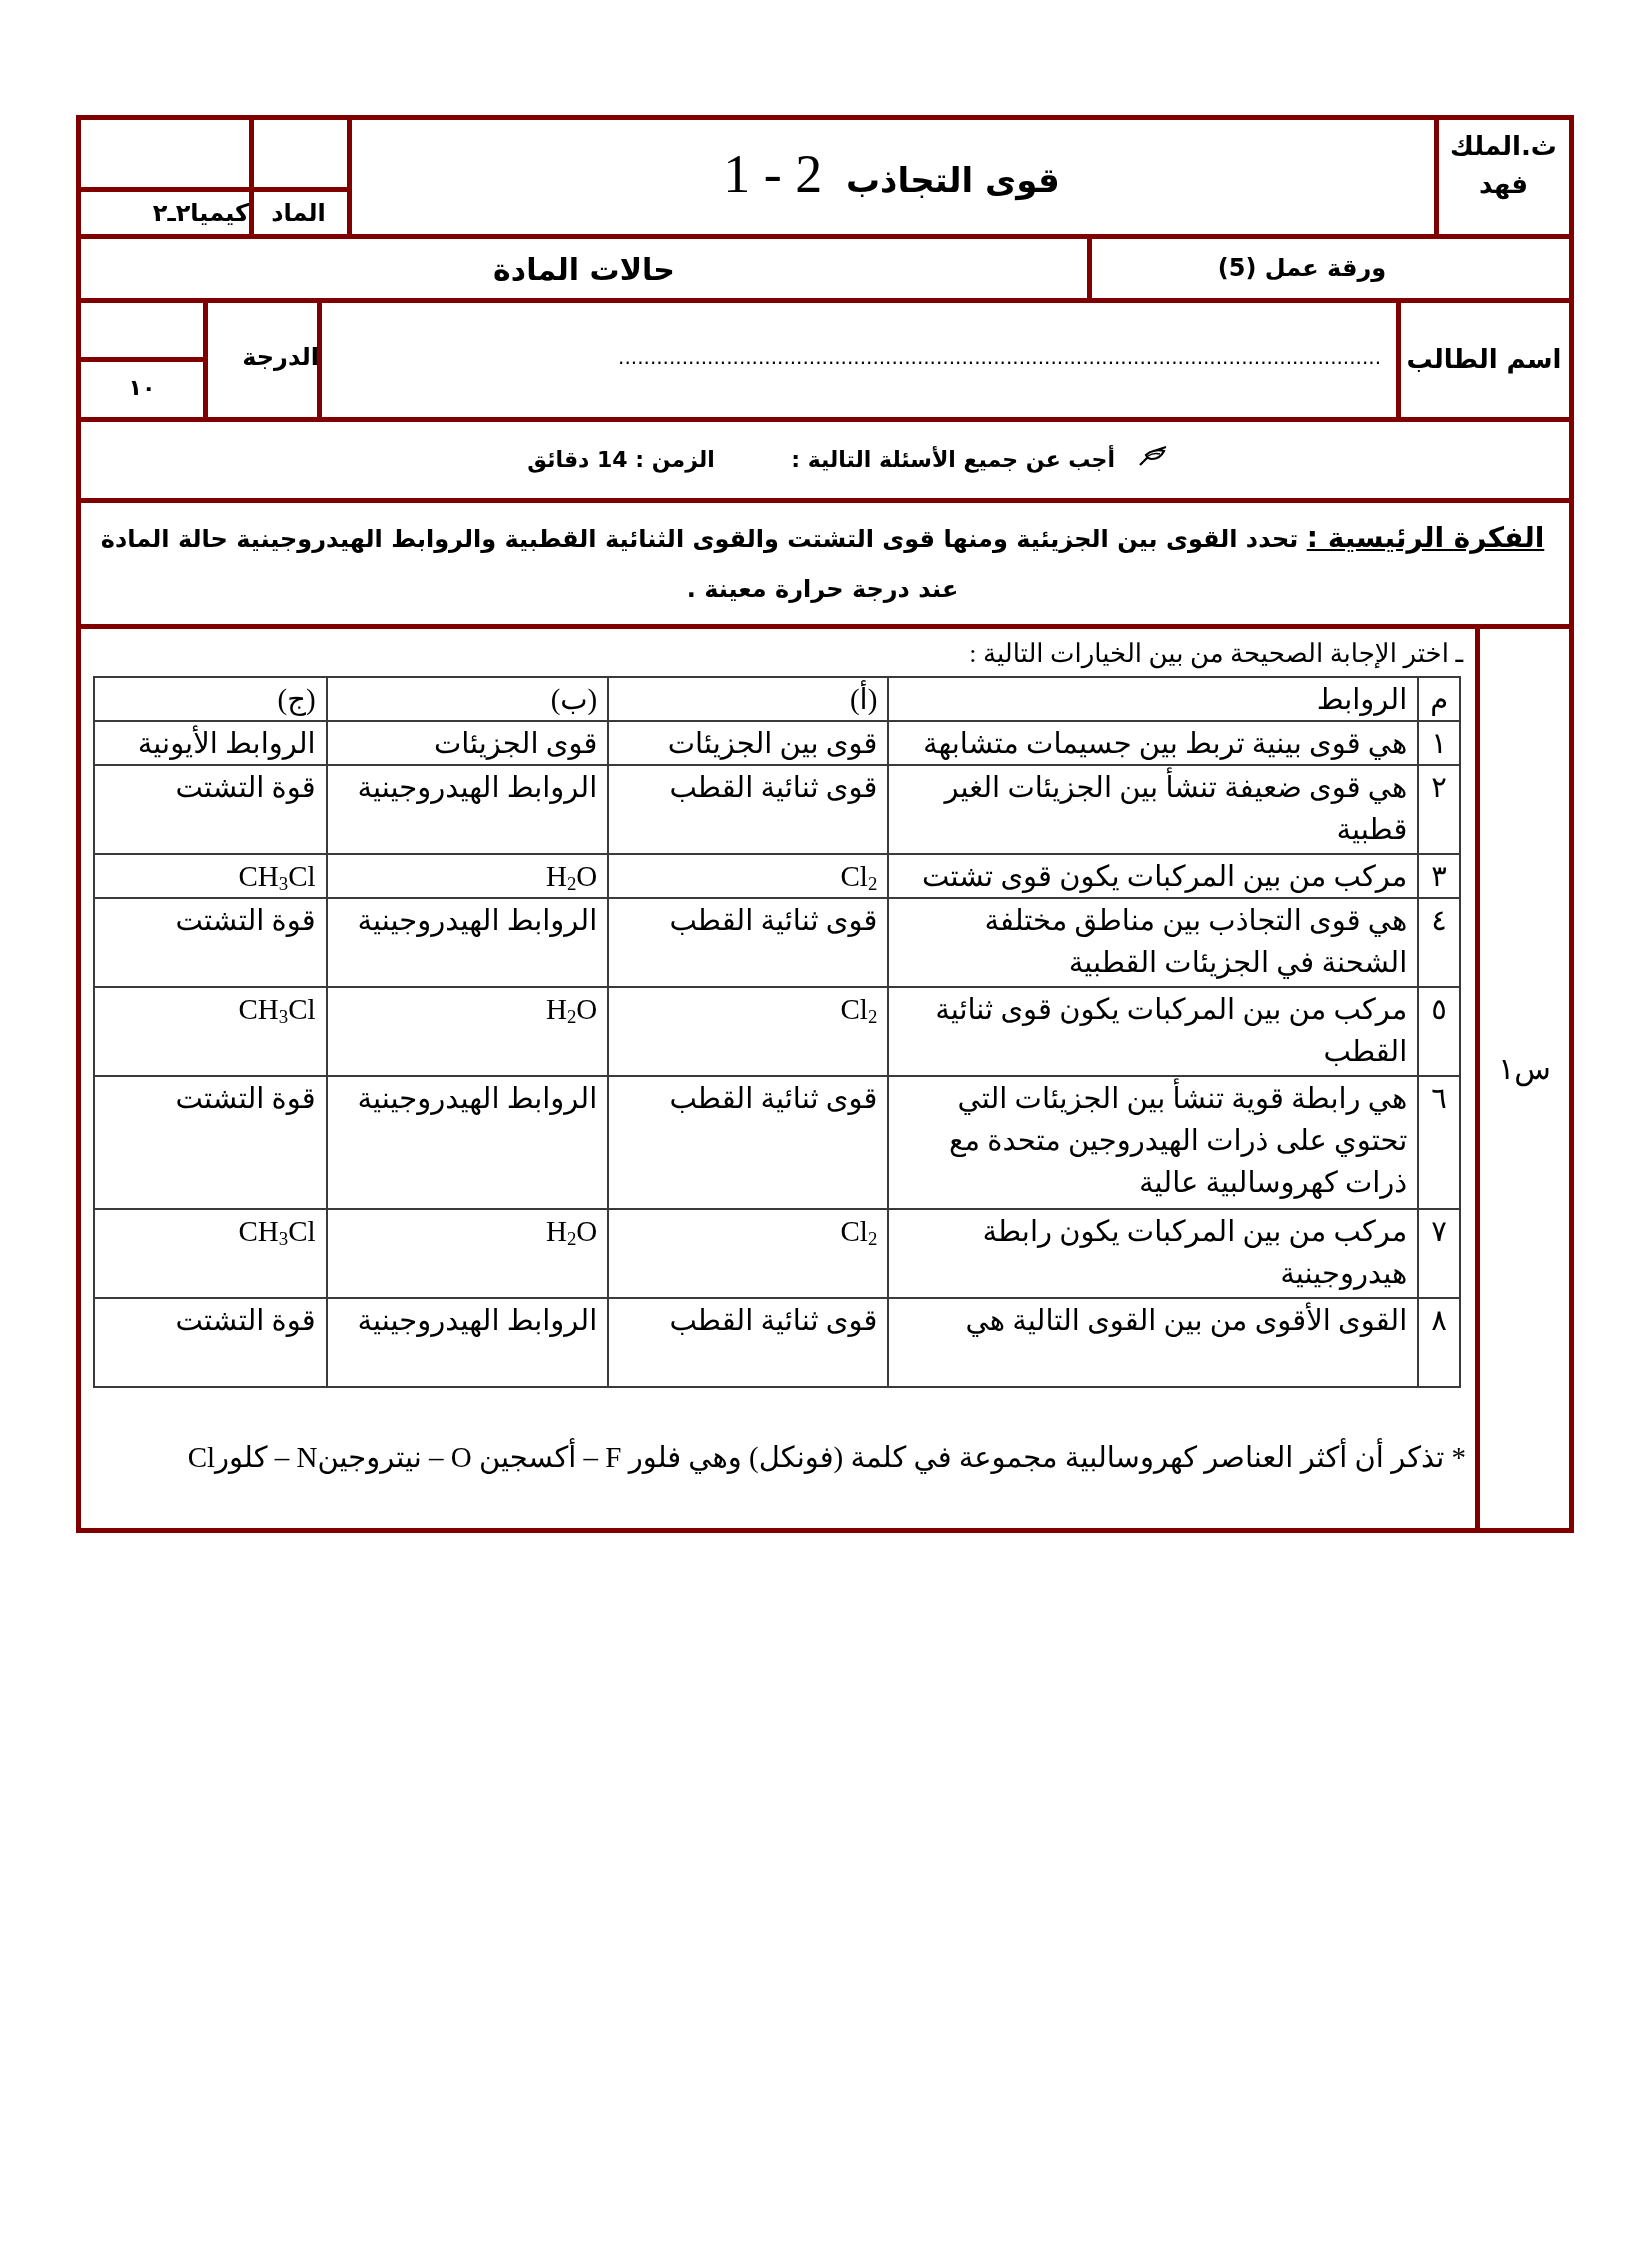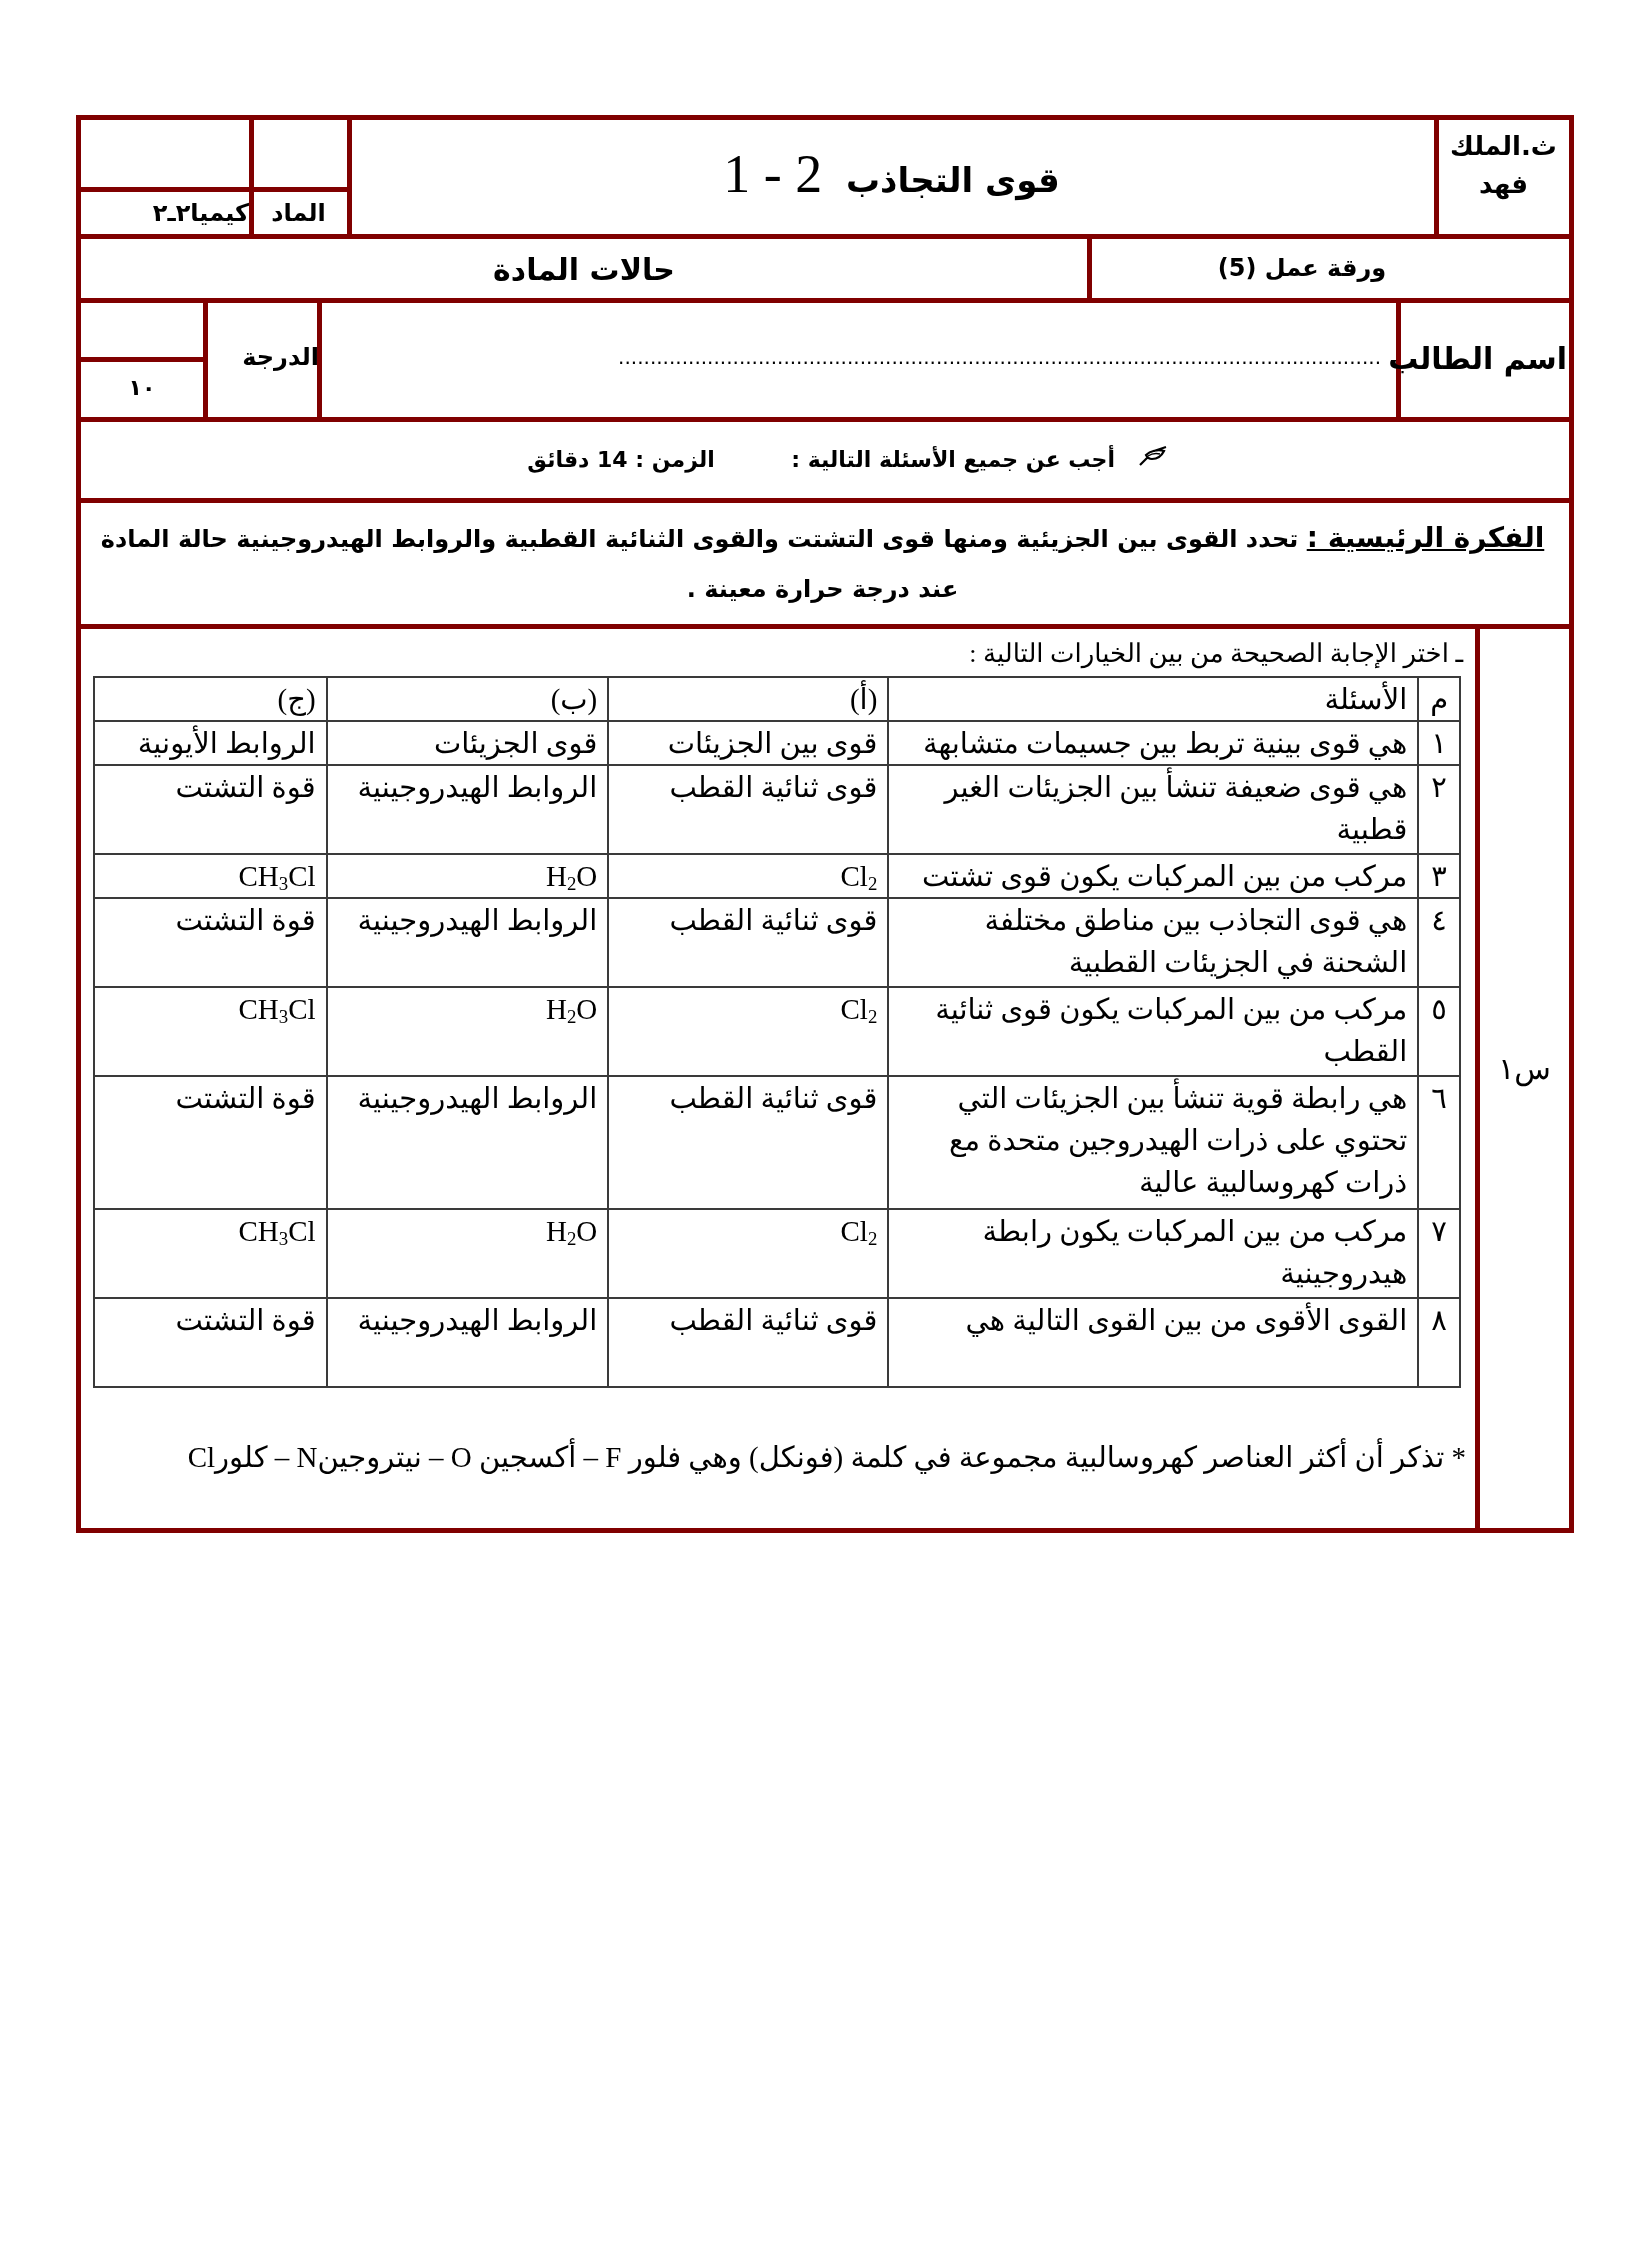--- a/index.html
+++ b/index.html
@@ -52,21 +52,21 @@
   <span>قوى التجاذب</span>&nbsp;
   <span class="serif" style="font-weight:normal; font-size:54px;">2 - 1</span>
 </div>
 
 <div class="abs txt bold" style="left:252px; top:193px; width:93px; text-align:center; font-size:24px; line-height:40px;">الماد</div>
 <div class="abs txt bold" style="left:81px; top:193px; width:168px; text-align:right; font-size:24px; line-height:40px;">كيميا٢ـ٢</div>
 
 <div class="abs txt bold" style="left:1094px; top:248px; width:416px; text-align:center; font-size:24px; line-height:40px;">ورقة عمل (5)</div>
 <div class="abs txt bold" style="left:81px; top:248px; width:1006px; text-align:center; font-size:30px; line-height:44px;">حالات المادة</div>
 
-<div class="abs txt bold" style="left:1401px; top:339px; width:166px; text-align:center; font-size:30px; line-height:40px;">اسم الطالب</div>
+<div class="abs txt bold" style="left:1401px; top:339px; width:166px; text-align:center; font-size:26px; line-height:40px;">اسم الطالب</div>
 <div class="abs txt" style="left:525px; top:337px; width:856px; text-align:right; font-size:20px; line-height:40px; overflow:hidden; letter-spacing:0px;">........................................................................................................................</div>
 <div class="abs txt bold" style="left:208px; top:337px; width:111px; text-align:right; font-size:24px; line-height:40px;">الدرجة</div>
 <div class="abs txt bold" style="left:81px; top:368px; width:122px; text-align:center; font-size:22px; line-height:40px;">١٠</div>
 
 <div class="abs txt bold" style="left:475px; top:440px; width:693px; text-align:right; font-size:22px; line-height:40px;">
   <span class="pen">
     <svg width="30" height="22" viewBox="0 0 30 22">
       <path d="M2 20 L10 12 M8 10 C12 6,20 4,26 6 C24 10,20 14,14 14 C11 14,9 12,8 10 Z M16 6 L28 2" stroke="#000" stroke-width="2.2" fill="none"></path>
       <path d="M10 11 C13 9,18 8,22 9" stroke="#000" stroke-width="1.5" fill="none"></path>
     </svg>
@@ -82,21 +82,21 @@
 </div>
 
 <div class="abs txt serif" style="left:1480px; top:1049px; width:89px; text-align:center; font-size:30px; line-height:40px;">س١</div>
 
 <div class="abs txt serif" style="left:495px; top:634px; width:968px; text-align:right; font-size:26px; line-height:40px;">ـ اختر الإجابة الصحيحة من بين الخيارات التالية :</div>
 
 <table class="mcq">
   <tbody>
       <tr style="height:44px;">
     <td class="num">م</td>
-    <td class="stmt">الأسئلة</td>
+    <td class="stmt">الروابط</td>
     <td class="opt">(أ)</td>
     <td class="opt">(ب)</td>
     <td class="optc">(ج)</td>
   </tr>
 
   <tr style="height:44px;">
     <td class="num">١</td>
     <td>هي قوى بينية تربط بين جسيمات متشابهة</td>
     <td>قوى بين الجزيئات</td>
     <td>قوى الجزيئات</td>

